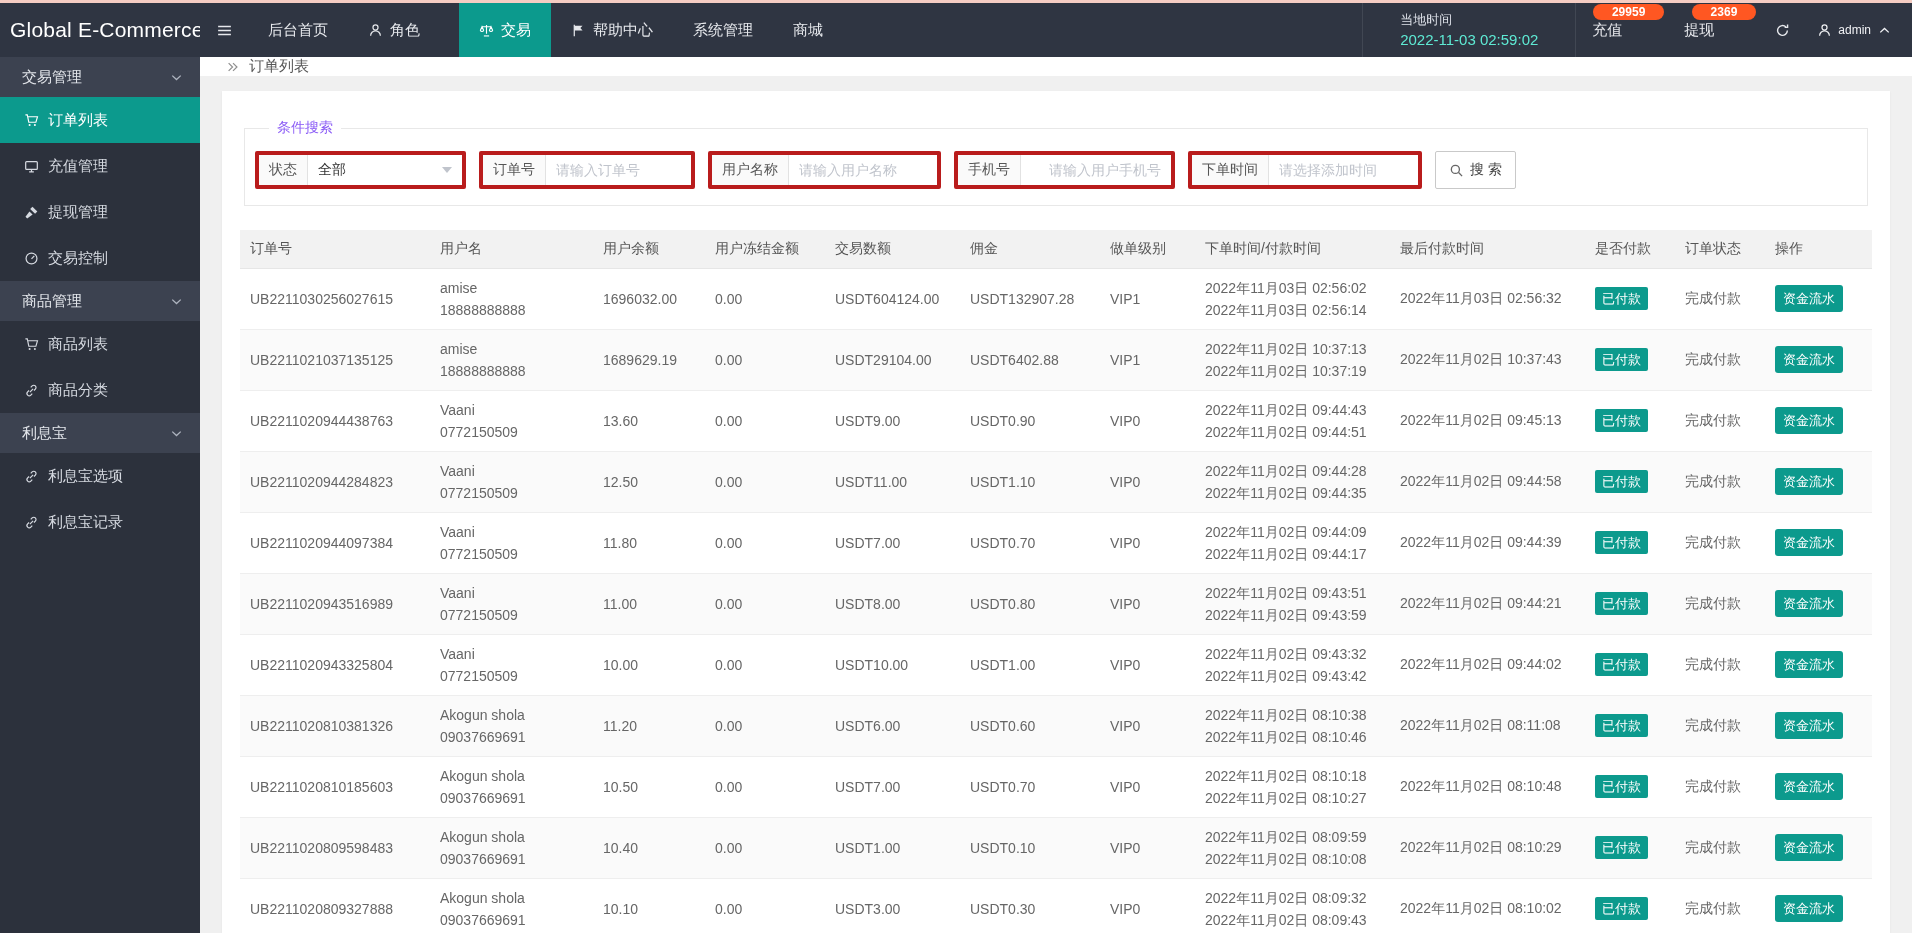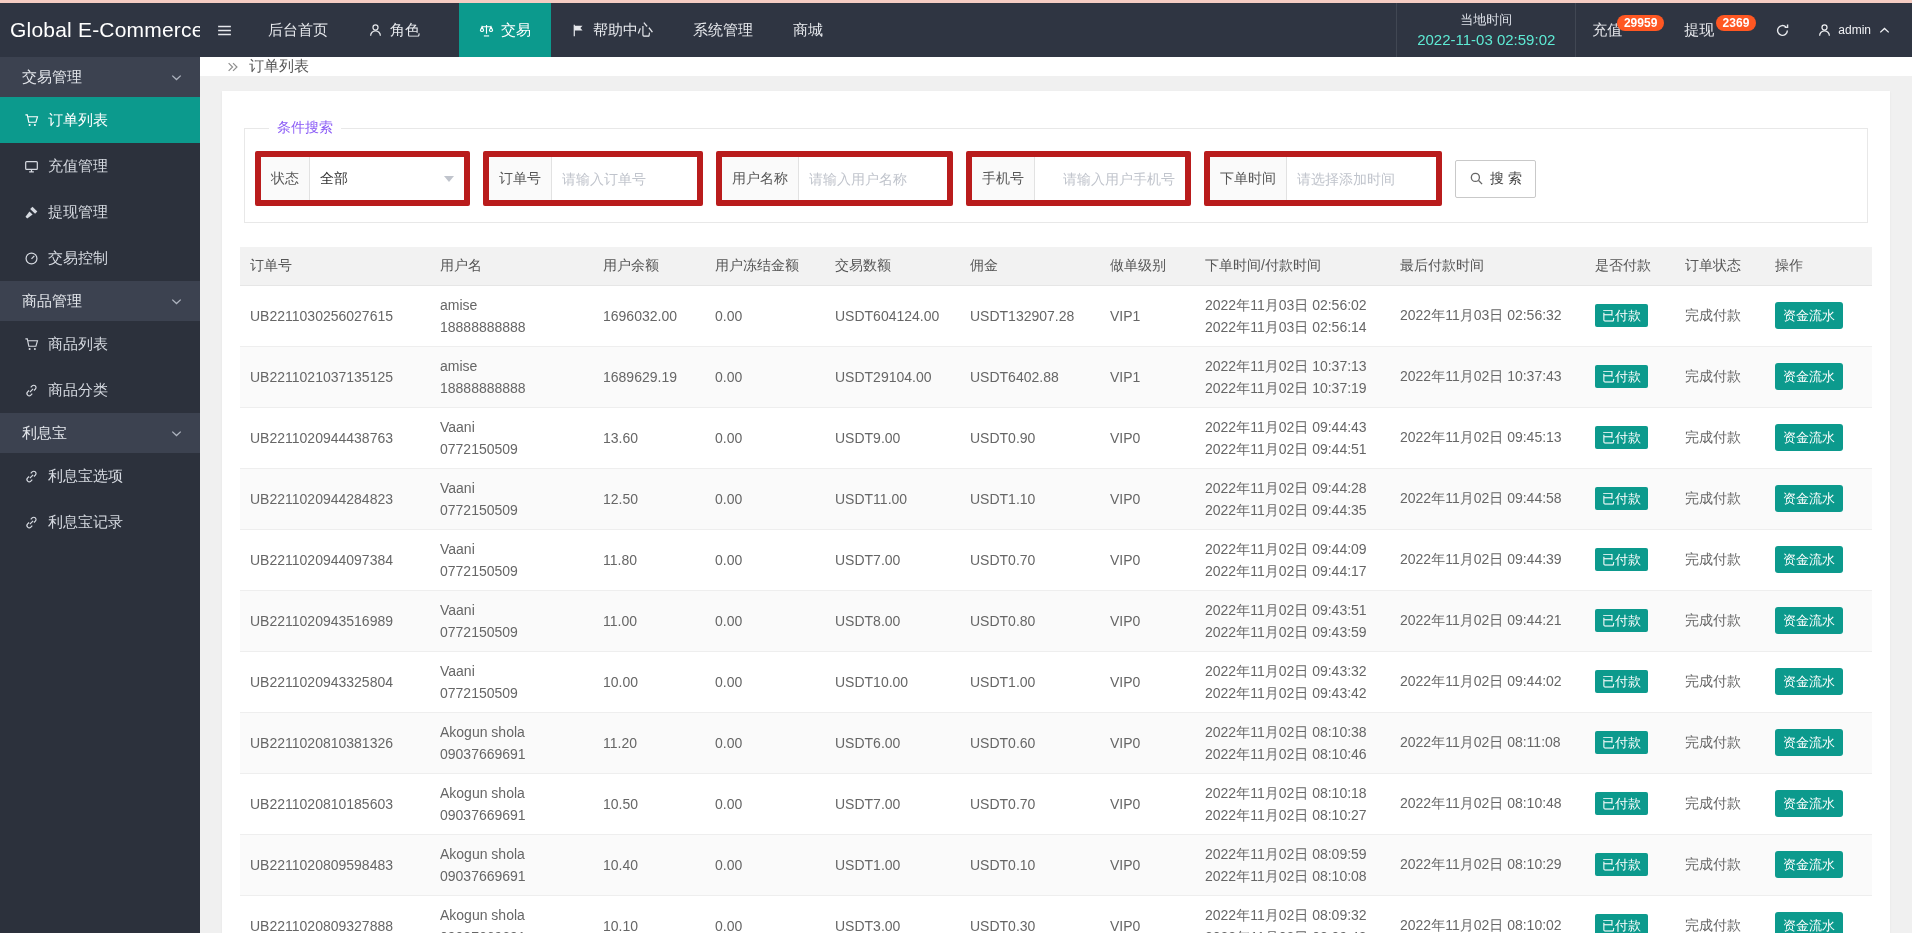--- a/index.html
+++ b/index.html
@@ -10,27 +10,27 @@
 
   
   .topbar { height:54px; background:#2f3542; display:flex; align-items:stretch; color:#e9eaee; }
   .logo { width:200px; flex-shrink:0; display:flex; align-items:center; padding-left:10px;
           font-size:21px; color:#fff; letter-spacing:.2px; white-space:nowrap; overflow:hidden; }
   .burger { width:48px; display:flex; align-items:center; justify-content:center; cursor:pointer; color:#e6e8ec; }
   .nav { display:flex; align-items:stretch; }
   .nav-item { display:flex; align-items:center; gap:7px; padding:0 20px; font-size:15px; cursor:pointer; color:#e6e8ec; }
   .nav-item.active { background:#0c9a8d; color:#fff;margin-left:19px; }
   .topbar-right { margin-left:auto; display:flex; align-items:stretch; }
-  .time-block { padding:7px 20px 0; text-align:center; line-height:20px;
+  .time-block { padding:7px 37px 0; text-align:left; line-height:20px;
                 border-left:1px solid rgba(255,255,255,.09); border-right:1px solid rgba(255,255,255,.09); }
   .time-label { font-size:13px; color:#dde1e8; display:block; }
   .time-value { font-size:15px; color:#5eead4; display:block; }
   .quick { display:flex; align-items:center; position:relative; padding:0 46px 0 16px; font-size:15px; cursor:pointer; }
-  .pill { position:absolute; top:12px; right:4px; background:#ff5722; color:#fff; font-size:12px;
-          font-weight:bold; line-height:16px; padding:0 7px; border-radius:9px; }
+  .pill { position:absolute; top:1px; right:4px; background:#ff5722; color:#fff; font-size:12px;
+          font-weight:bold; line-height:16px; padding:0 19px; border-radius:9px; }
   .refresh { display:flex; align-items:center; padding:0 15px; cursor:pointer; color:#e6e8ec; }
   .user-menu { display:flex; align-items:center; gap:6px; padding:0 20px 0 12px; font-size:12px; cursor:pointer; color:#f0f1f4; }
 
   
   .body-row { display:flex; height:876px; }
   .sidebar { width:200px; flex-shrink:0; background:#2c313c; }
   .side-group { height:40px; display:flex; align-items:center; justify-content:space-between;
                 padding:0 16px 0 22px; background:#3c4250; color:#e3e6eb; font-size:15px; cursor:pointer; }
   .side-item { height:46px; display:flex; align-items:center; gap:9px; padding-left:24px;
                color:#d6dae1; font-size:15px; cursor:pointer; }
@@ -40,21 +40,21 @@
   .breadcrumb-bar { height:38px; background:#fff; display:flex; align-items:center; padding-left:26px; gap:9px;
                     color:#555; font-size:15px; }
   .bc-icon { color:#8f8f8f; }
   .content { flex:1; background:#f0f0f0; padding:15px 22px 0; }
   .card { background:#fff; height:100%; padding:28px 18px 0; box-shadow:0 1px 2px rgba(0,0,0,.06); }
 
   
   .search-fieldset { border:1px solid #e8e8e8; margin:0 4px; padding:14px 0 16px 10px; }
   .search-fieldset legend { margin-left:14px; padding:0 8px; color:#8b5cf6; font-size:14px; }
   .filter-row { display:flex; gap:13px; align-items:center; }
-  .fgroup { display:flex; align-items:stretch; height:55px; border:6px solid #b91c1c; border-radius:2px; background:#fff; }
+  .fgroup { display:flex; align-items:stretch; height:38px; border:4px solid #b91c1c; border-radius:2px; background:#fff; }
   .flabel { display:flex; align-items:center; padding:0 10px; background:#fafafa; border-right:1px solid #e2e2e2;
             color:#565656; font-size:14px; white-space:nowrap; }
   .fgroup input { border:0; outline:0; padding:0 10px; font-size:14px; color:#333; background:transparent; font-family:inherit; }
   input::placeholder { color:#c0c4cc; }
   .select-box { display:flex; align-items:center; justify-content:space-between; width:154px; padding:0 10px;
                 cursor:pointer; font-size:14px; color:#333; }
   .caret { width:0; height:0; border-left:5px solid transparent; border-right:5px solid transparent;
            border-top:6px solid #c0c4cc; }
   .in-order { width:145px; } .in-user { width:148px; } .in-phone { width:150px;text-align:right; } .in-time { width:149px; }
   .search-btn { height:38px; display:flex; align-items:center; gap:6px; padding:0 13px; border:1px solid #c9c9c9;

